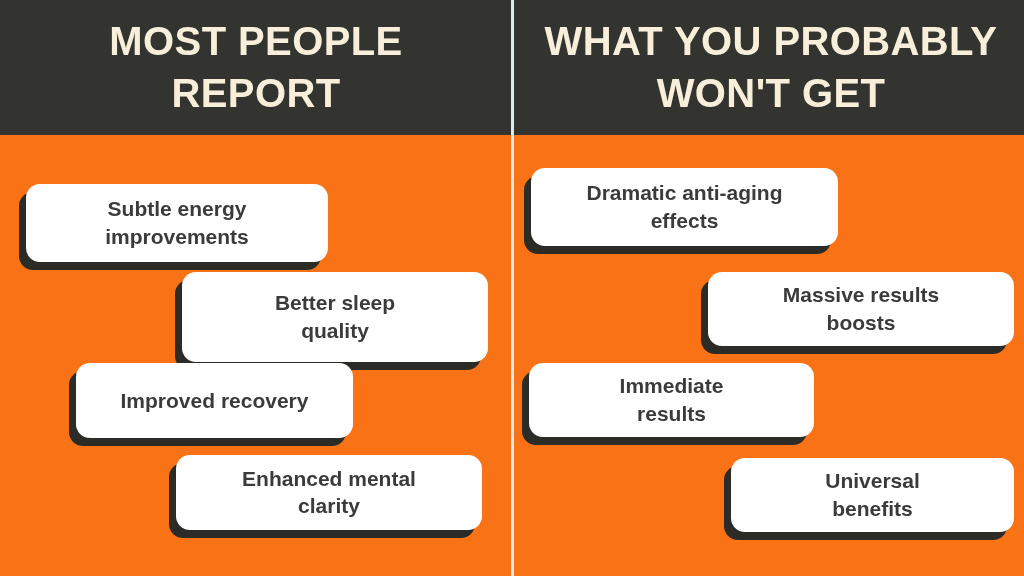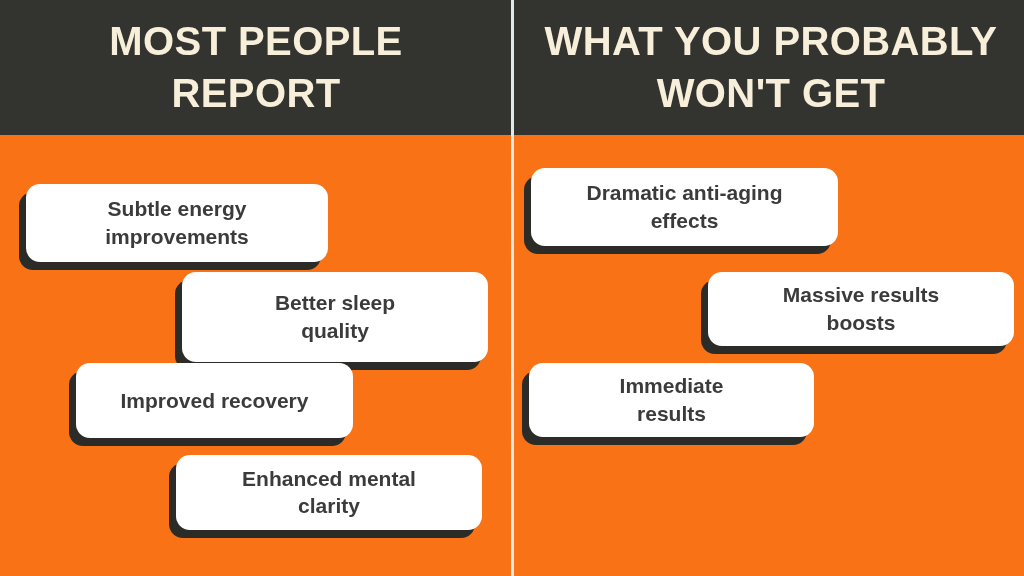--- a/index.html
+++ b/index.html
@@ -142,17 +142,21 @@
 effects</span>
       </div>
       <div class="card" id="R1" style="left: 196px; top: 137px; width: 306px; height: 74px;">
         <span class="card-label">Massive results
 boosts</span>
       </div>
       <div class="card" id="R2" style="left: 17px; top: 228px; width: 285px; height: 74px;">
         <span class="card-label">Immediate
 results</span>
       </div>
+      <div class="card" id="R3" style="left: 219px; top: 323px; width: 283px; height: 74px;">
+        <span class="card-label">Universal
+benefits</span>
+      </div>
     </div>
   </div>
 
   <div class="divider"></div>
 </div>
 
 </body></html>

